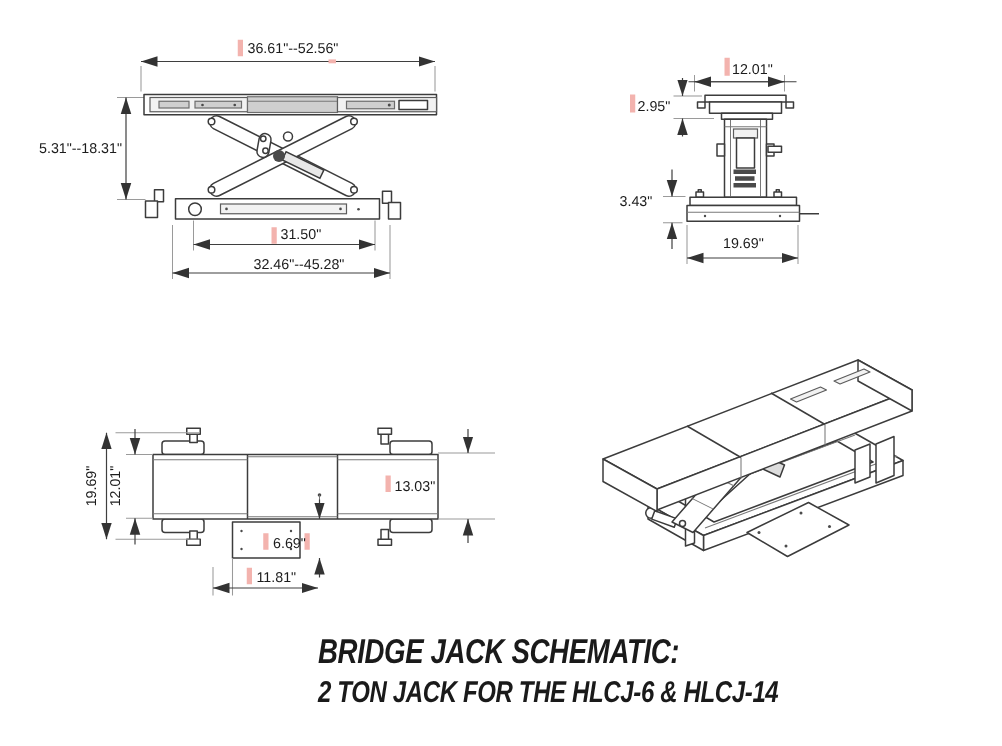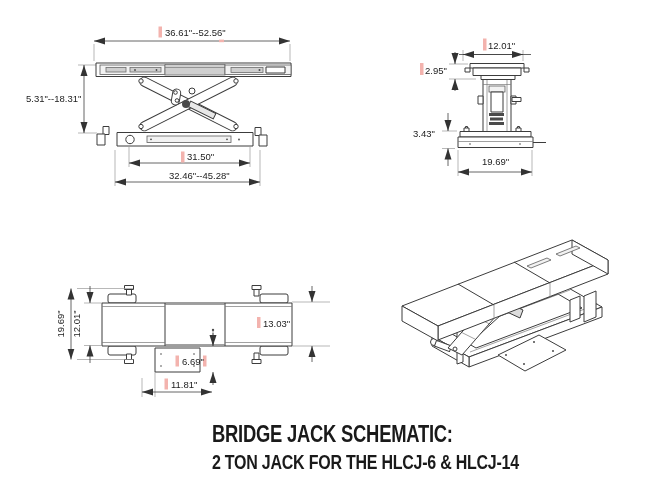--- a/index.html
+++ b/index.html
@@ -8,21 +8,21 @@
   svg{position:absolute;left:0;top:0;}
   .geo{fill:#ffffff;stroke:#3c3c3c;stroke-width:1;stroke-linejoin:round;}
   .geoThin{fill:none;stroke:#787878;stroke-width:.7;}
   .geoGray{fill:#cfcfcf;stroke:#6d6d6d;stroke-width:.8;}
   .geoLight{fill:#f2f2f2;stroke:#5c5c5c;stroke-width:.8;}
   .dark{fill:#4a4a4a;stroke:none;}
   .dim{stroke:#3f3f3f;stroke-width:.8;fill:none;}
   .ext{stroke:#9a9a9a;stroke-width:.7;fill:none;}
   .dtxt{font:9.5px "Liberation Sans",sans-serif;fill:#1c1c1c;}
   .hl{fill:#f3b3ae;stroke:none;}
-  #title-block{position:absolute;left:212px;top:421px;color:#1a1a1a;}
+  #title-block{position:absolute;left:212px;top:421px;color:#1a1a1a;font-style:italic;}
   #title-line1{font-size:23px;font-weight:700;letter-spacing:-.3px;
                transform:scaleX(.8);transform-origin:left top;white-space:nowrap;}
   #title-line2{font-size:20px;font-weight:700;letter-spacing:-.3px;margin-top:3px;
                transform:scaleX(.8);transform-origin:left top;white-space:nowrap;}
 </style>
 </head>
 <body>
 
 <div id="stage">
 <svg width="668" height="497" viewBox="0 0 668 497">

